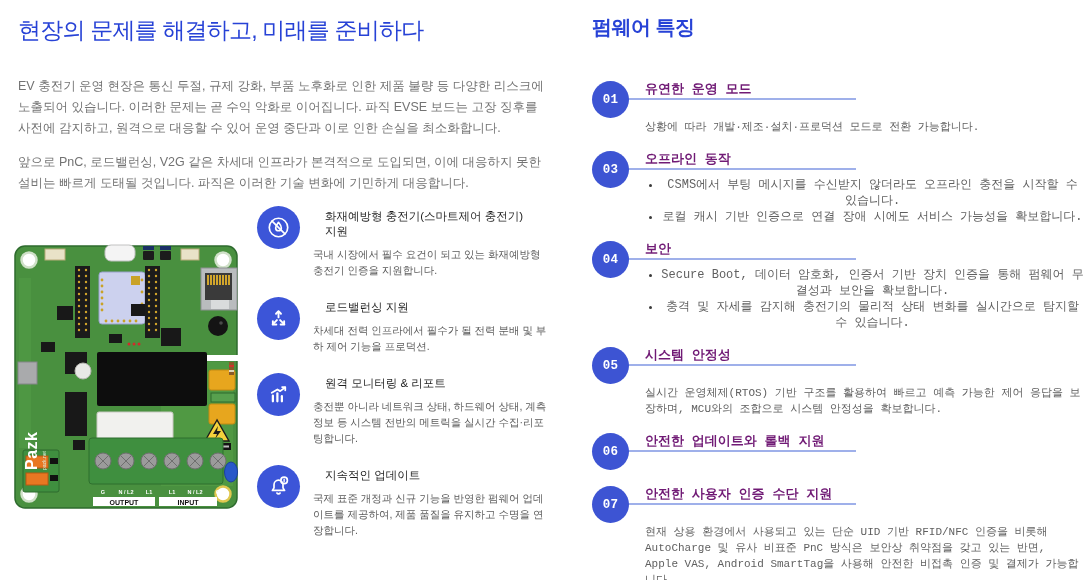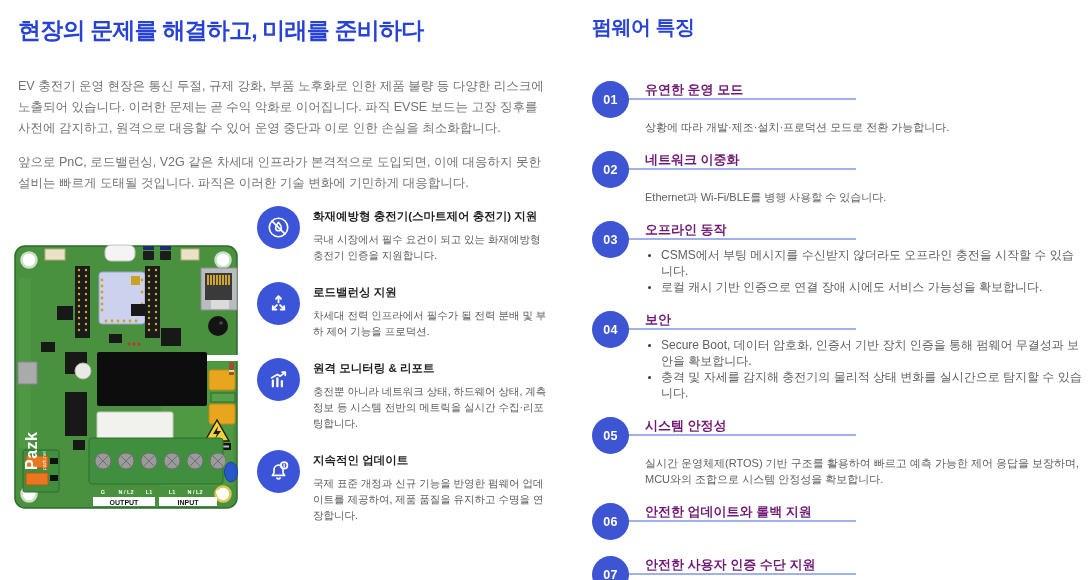--- a/index.html
+++ b/index.html
@@ -9,62 +9,62 @@
     font-family:"Liberation Sans","DejaVu Sans",sans-serif;
     position:relative;
     overflow:hidden;
     color:#222;
   }
   .page { position:absolute; inset:0; }
 
   
   .left-col { position:absolute; left:18px; top:16px; width:532px; }
   .left-title {
-    font-size:23px; font-weight:700; color:#2742d6;
+    font-size:23px; font-weight:400; color:#2742d6;
     letter-spacing:-0.8px; line-height:1.25;
   }
   .intro { margin-top:31px; font-size:12.5px; line-height:21px; color:#737373; }
   .intro p + p { margin-top:13px; }
 
   
   .pcb-wrap { position:absolute; left:13px; top:244px; width:226px; height:266px; }
   .pcb-wrap svg { display:block; width:100%; height:100%; }
 
   
   .features { position:absolute; left:257px; top:206px; width:291px; }
   .feature { display:flex; gap:13px; margin-bottom:19px; }
   .f-icon {
     flex:0 0 43px; width:43px; height:43px; border-radius:50%;
     background:#3c55d8; display:flex; align-items:center; justify-content:center;
   }
   .f-icon svg { width:27px; height:27px; }
   .f-body { flex:1; min-width:0; }
-  .f-title { font-size:11.5px; font-weight:700; color:#1f1f1f; line-height:15px; margin:3px 0 7px; }
+  .f-title { font-size:11.5px; font-weight:400; color:#1f1f1f; line-height:15px; margin:3px 12px 7px; }
   .f-desc { font-size:10.5px; color:#5b5b5b; line-height:16px; }
 
   
   .right-col { position:absolute; left:592px; top:14px; width:492px; }
   .right-title { font-size:20px; font-weight:800; color:#2742d6; letter-spacing:-0.5px; }
   .fw-list { margin-top:40px; }
-  .fw-item { position:relative; display:flex; gap:16px; margin-bottom:16px; }
+  .fw-item { position:relative; display:flex; gap:16px; margin-bottom:16px;font-family:Liberation Mono, monospace; }
   .fw-line {
     position:absolute; left:6px; top:17px; width:258px; height:2px;
     background:#9fb0ea; z-index:0;
   }
   .fw-badge {
     position:relative; z-index:1; flex:0 0 37px; width:37px; height:37px;
     border-radius:50%; background:#3d54d3; color:#fff;
     font-weight:700; font-size:12.5px; letter-spacing:.3px;
     display:flex; align-items:center; justify-content:center;
   }
   .fw-body { flex:1; min-width:0; position:relative; z-index:1; }
   .fw-title { font-size:13px; font-weight:700; color:#701a75; line-height:18px; }
   .fw-desc { margin-top:20px; font-size:11px; color:#5f5f5f; line-height:16px; }
   .fw-bullets { margin-top:8px; padding-left:16px; list-style:disc; }
-  .fw-bullets li { font-size:12px; color:#5f5f5f; line-height:16px; }
+  .fw-bullets li { font-size:12px; color:#5f5f5f; line-height:16px;text-align:center; }
   .fw-bullets li::marker { color:#3a3a3a; font-size:10px; }
 
   
   svg text { font-family:"Liberation Sans","DejaVu Sans",sans-serif; }
 </style>
 </head>
 <body>
 
 <div class="page">
 
@@ -359,28 +359,20 @@
 
       <div class="fw-item">
         <div class="fw-line"></div>
         <div class="fw-badge">01</div>
         <div class="fw-body">
           <div class="fw-title">유연한 운영 모드</div>
           <p class="fw-desc">상황에 따라 개발·제조·설치·프로덕션 모드로 전환 가능합니다.</p>
         </div>
       </div>
 
-      <div class="fw-item">
-        <div class="fw-line"></div>
-        <div class="fw-badge">02</div>
-        <div class="fw-body">
-          <div class="fw-title">네트워크 이중화</div>
-          <p class="fw-desc">Ethernet과 Wi-Fi/BLE를 병행 사용할 수 있습니다.</p>
-        </div>
-      </div>
 
       <div class="fw-item">
         <div class="fw-line"></div>
         <div class="fw-badge">03</div>
         <div class="fw-body">
           <div class="fw-title">오프라인 동작</div>
           <ul class="fw-bullets">
             <li>CSMS에서 부팅 메시지를 수신받지 않더라도 오프라인 충전을 시작할 수 있습니다.</li>
             <li>로컬 캐시 기반 인증으로 연결 장애 시에도 서비스 가능성을 확보합니다.</li>
           </ul>

